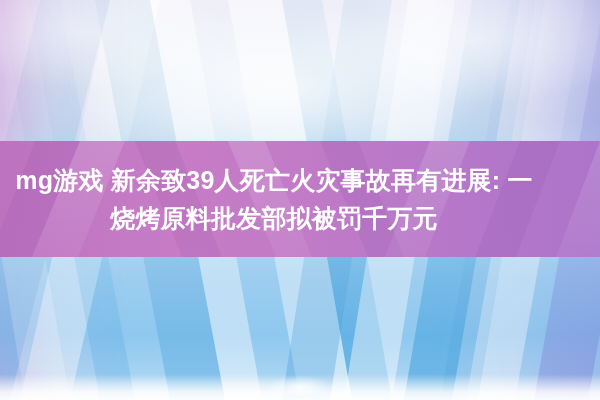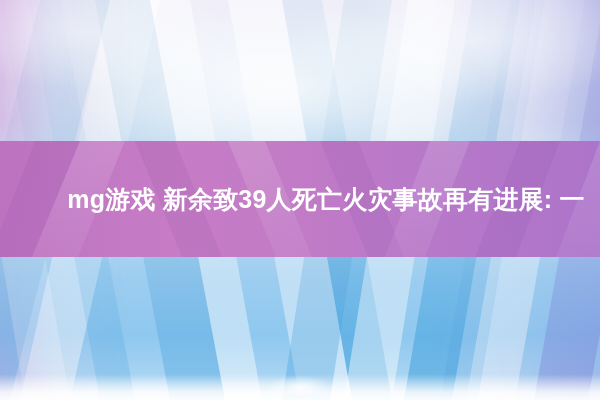--- a/index.html
+++ b/index.html
@@ -98,21 +98,21 @@
       #bd72c0 0%,
       #c077c3 12%,
       #c77cc5 30%,
       #c27bc6 48%,
       #bb79c8 64%,
       #b477c9 80%,
       #ac74ca 100%);
     overflow: hidden;
     display: flex;
     align-items: center;
-    justify-content: flex-end;
+    justify-content: flex-start;
   }
 
   
   .band-facets {
     position: absolute;
     left: -40px;
     top: 0;
     width: 680px;
     height: 116px;
     pointer-events: none;
@@ -208,17 +208,18 @@
       <polygon points="175,0 222,116 262,116 215,0" fill="url(#bandDark)"></polygon>
       <polygon points="268,0 316,116 352,116 305,0" fill="url(#bandLight)"></polygon>
       <polygon points="360,0 408,116 444,116 398,0" fill="url(#bandDark)"></polygon>
       <polygon points="470,0 425,116 465,116 510,0" fill="url(#bandLight)"></polygon>
       <polygon points="560,0 515,116 556,116 600,0" fill="url(#bandDark)"></polygon>
       <polygon points="640,0 596,116 640,116 680,0" fill="url(#bandLight)"></polygon>
     </svg>
 
     <div class="headline-text">
       <span>mg游戏 新余致39人死亡火灾事故再有进展: 一</span><br>
+      <span>烧烤原料批发部拟被罚千万元</span>
     </div>
 
   </div>
 
 </div>
 
 </body></html>

